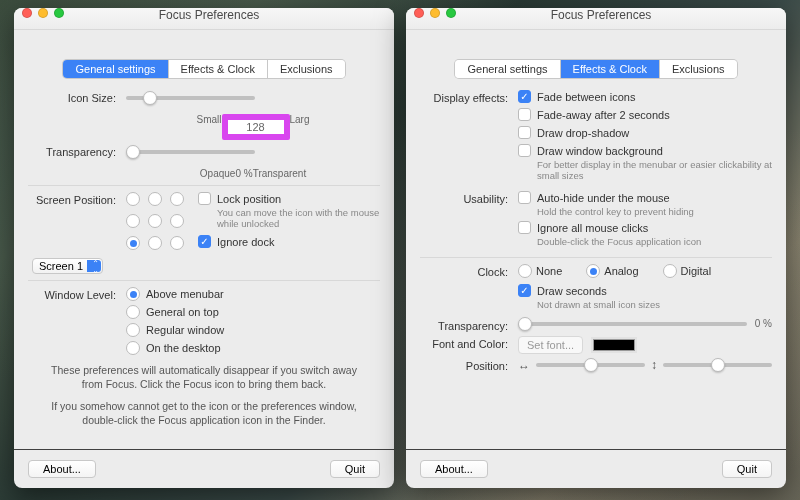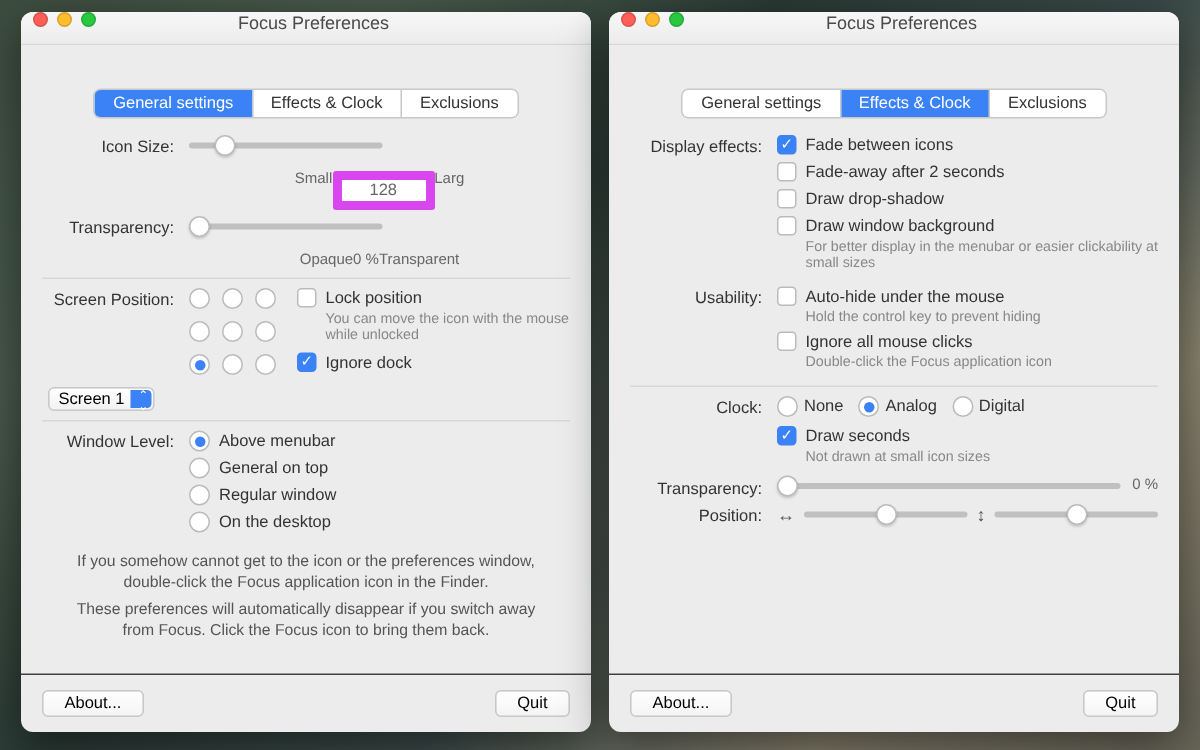--- a/index.html
+++ b/index.html
@@ -144,22 +144,22 @@
         <div class="opt">
             <span class="rad"></span>
             <span class="opt-txt">Regular window</span>
           </div>
         <div class="opt">
             <span class="rad"></span>
             <span class="opt-txt">On the desktop</span>
           </div>
       </div>
     </div>
+    <div class="note">These preferences will automatically disappear if you switch away from Focus. Click the Focus icon to bring them back.</div>
     <div class="note" style="margin-top:8px">If you somehow cannot get to the icon or the preferences window, double-click the Focus application icon in the Finder.</div>
-    <div class="note">These preferences will automatically disappear if you switch away from Focus. Click the Focus icon to bring them back.</div>
   </div>
   <div class="footer">
     <button class="btn">About...</button>
     <button class="btn">Quit</button>
   </div>
 </div>
 
 <div class="window right">
   <div class="titlebar">
     <div class="traffic">
@@ -217,21 +217,21 @@
               <div class="opt-txt">Ignore all mouse clicks</div>
           <div class="opt-sub">Double-click the Focus application icon</div>
             </div>
         </div>
       </div>
     </div>
     <div class="divider"></div>
     <div class="row">
       <div class="lab">Clock:</div>
       <div class="ctrl">
-        <div style="display:flex;gap:10px;margin-bottom:6px">
+        <div style="display:flex;gap:24px;margin-bottom:6px">
           <span style="display:flex;align-items:center;gap:4px">
               <span class="rad"></span>
               <span class="opt-txt">None</span>
             </span>
           <span style="display:flex;align-items:flex-start;gap:4px">
               <span class="rad checked"></span>
               <span class="opt-txt">Analog</span>
             </span>
           <span style="display:flex;align-items:center;gap:4px">
               <span class="rad"></span>
@@ -248,20 +248,27 @@
       </div>
     </div>
     <div class="row">
       <div class="lab">Transparency:</div>
       <div class="ctrl" style="display:flex;align-items:center;gap:8px">
         <input type="range" class="slider" min="0" max="100" value="0" style="flex: 1 1 0%;">
         <span style="font-size:10px;color:#666">0 %</span>
       </div>
     </div>
     <div class="row">
+      <div class="lab">Font and Color:</div>
+      <div class="ctrl" style="display:flex;align-items:center;gap:8px">
+        <span class="setfont">Set font...</span>
+        <span class="colorwell"></span>
+      </div>
+    </div>
+    <div class="row">
       <div class="lab">Position:</div>
       <div class="ctrl" style="display:flex;align-items:center;gap:6px">
         <span class="posicon">↔</span>
         <input type="range" class="slider" min="0" max="100" value="50" style="width: 80px;">
         <span class="posicon">↕</span>
         <input type="range" class="slider" min="0" max="100" value="50" style="width: 80px;">
       </div>
     </div>
   </div>
   <div class="footer">

